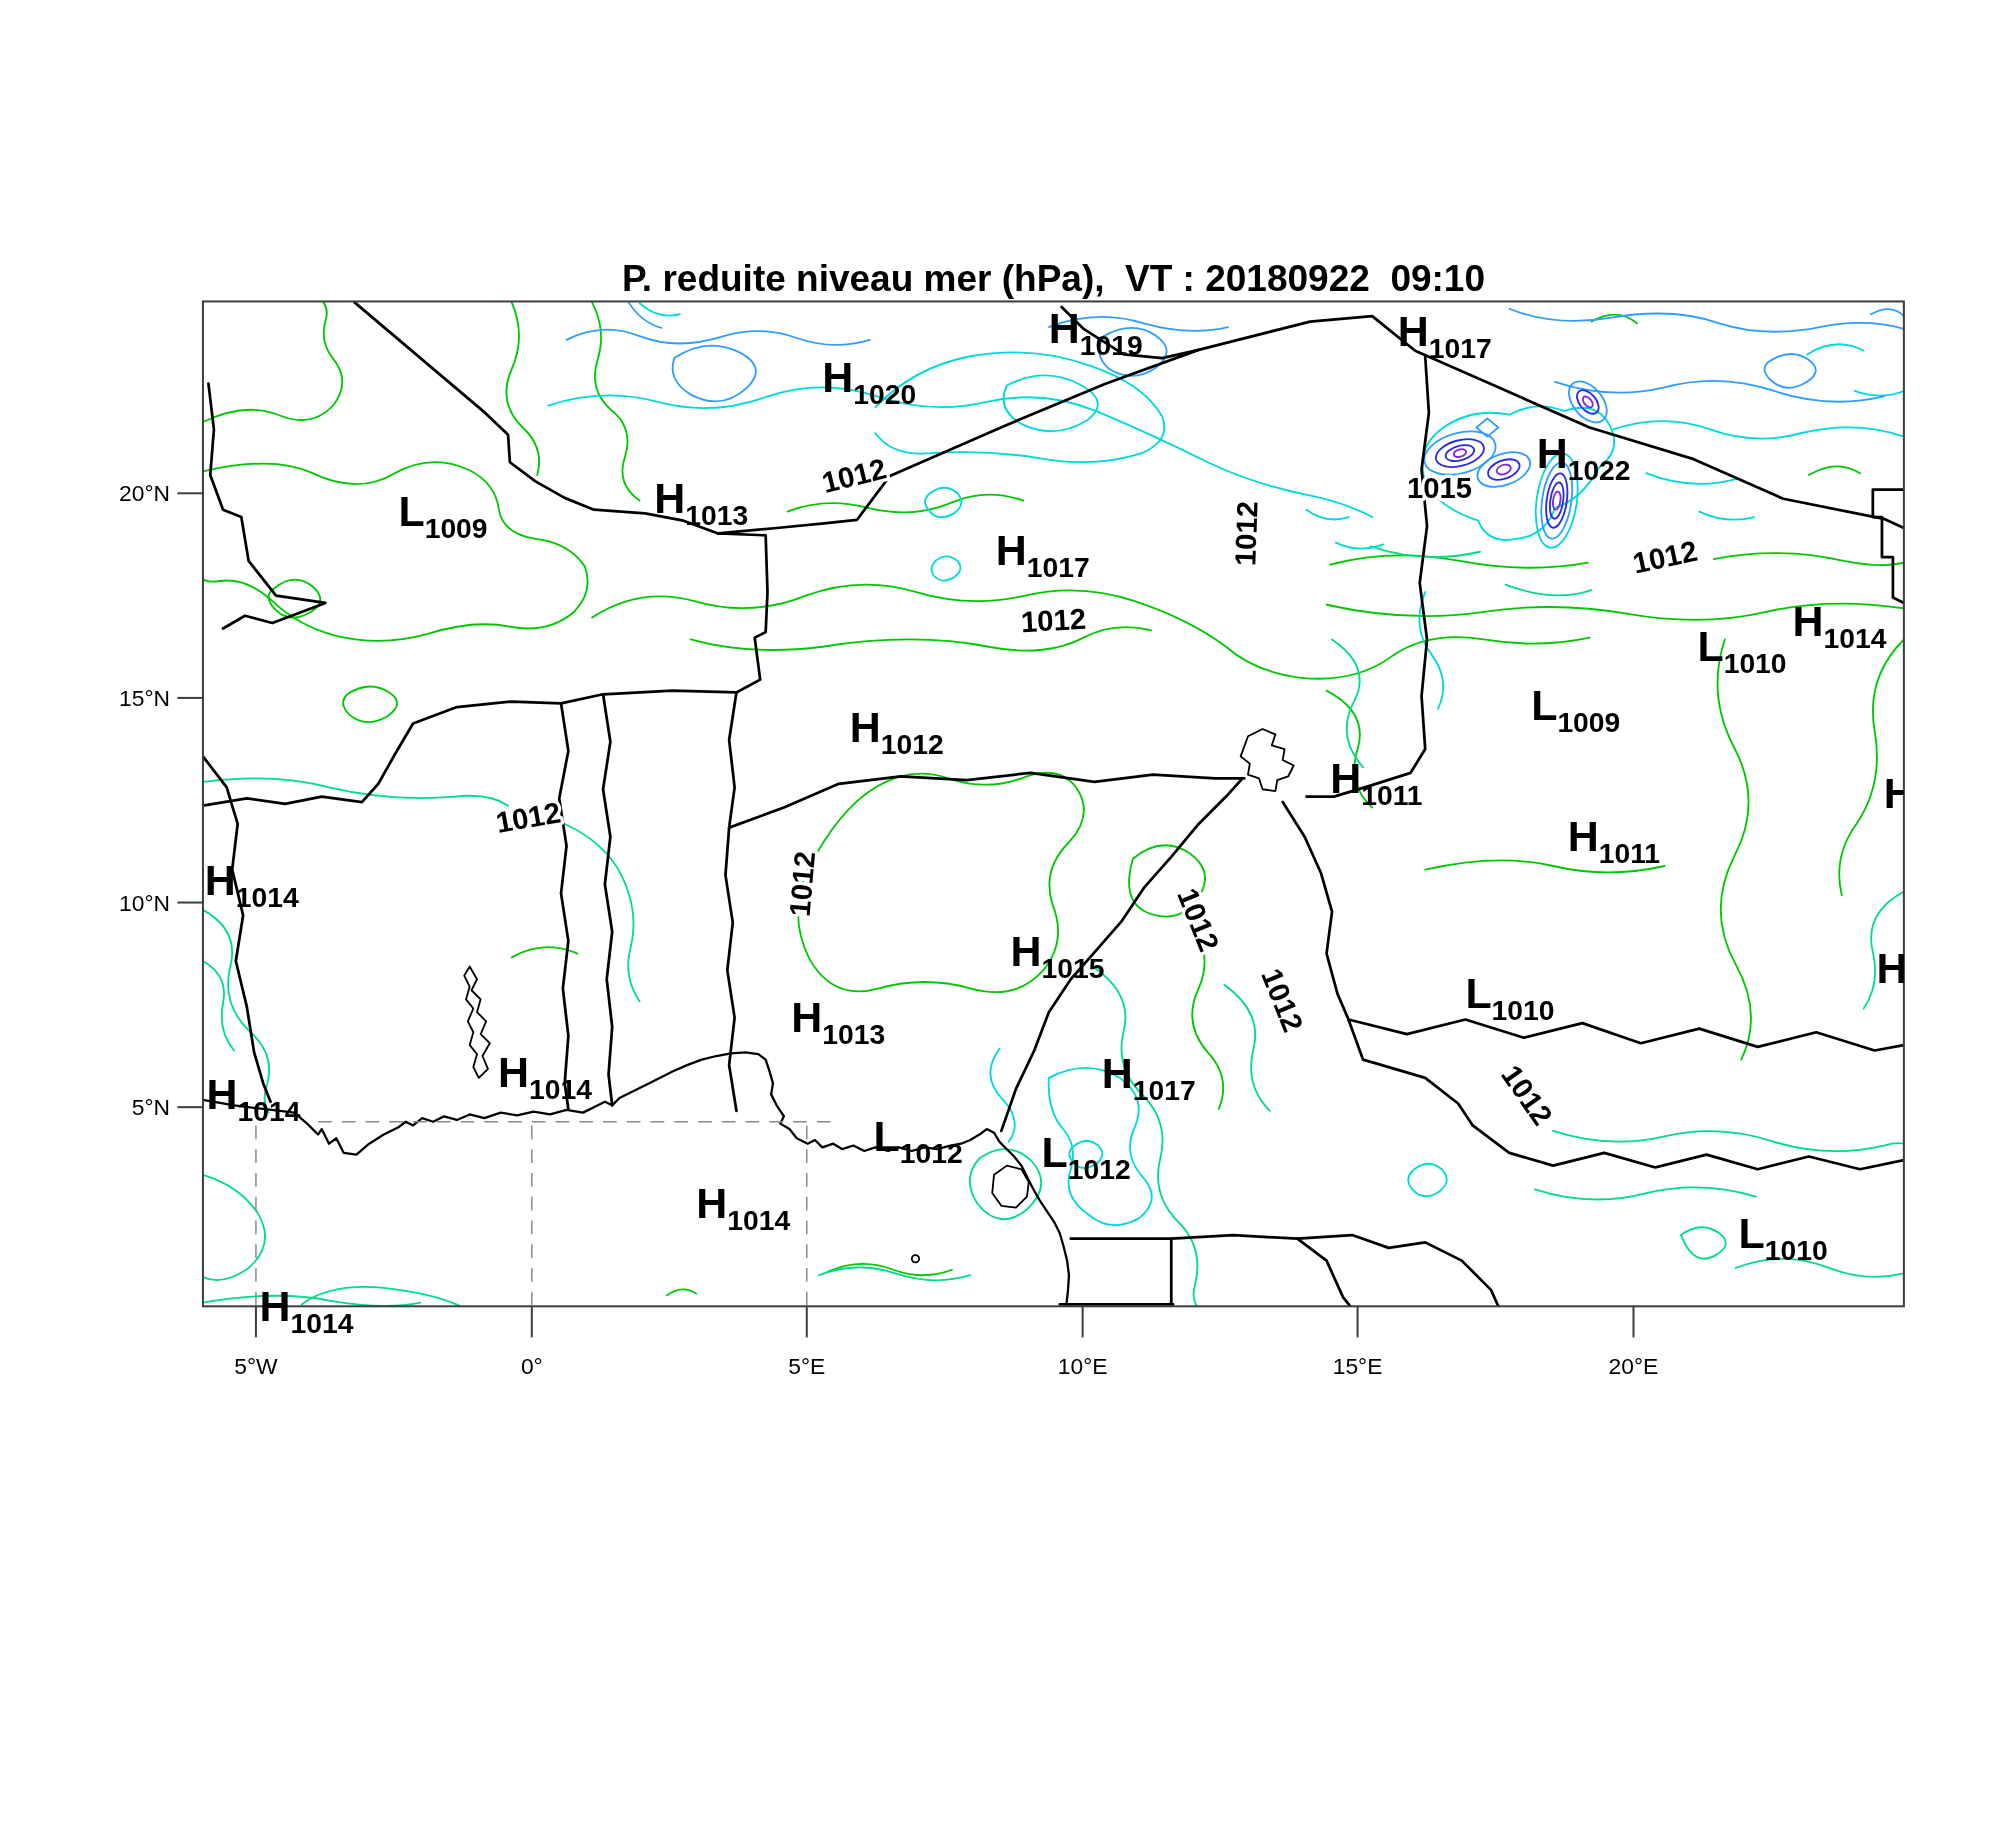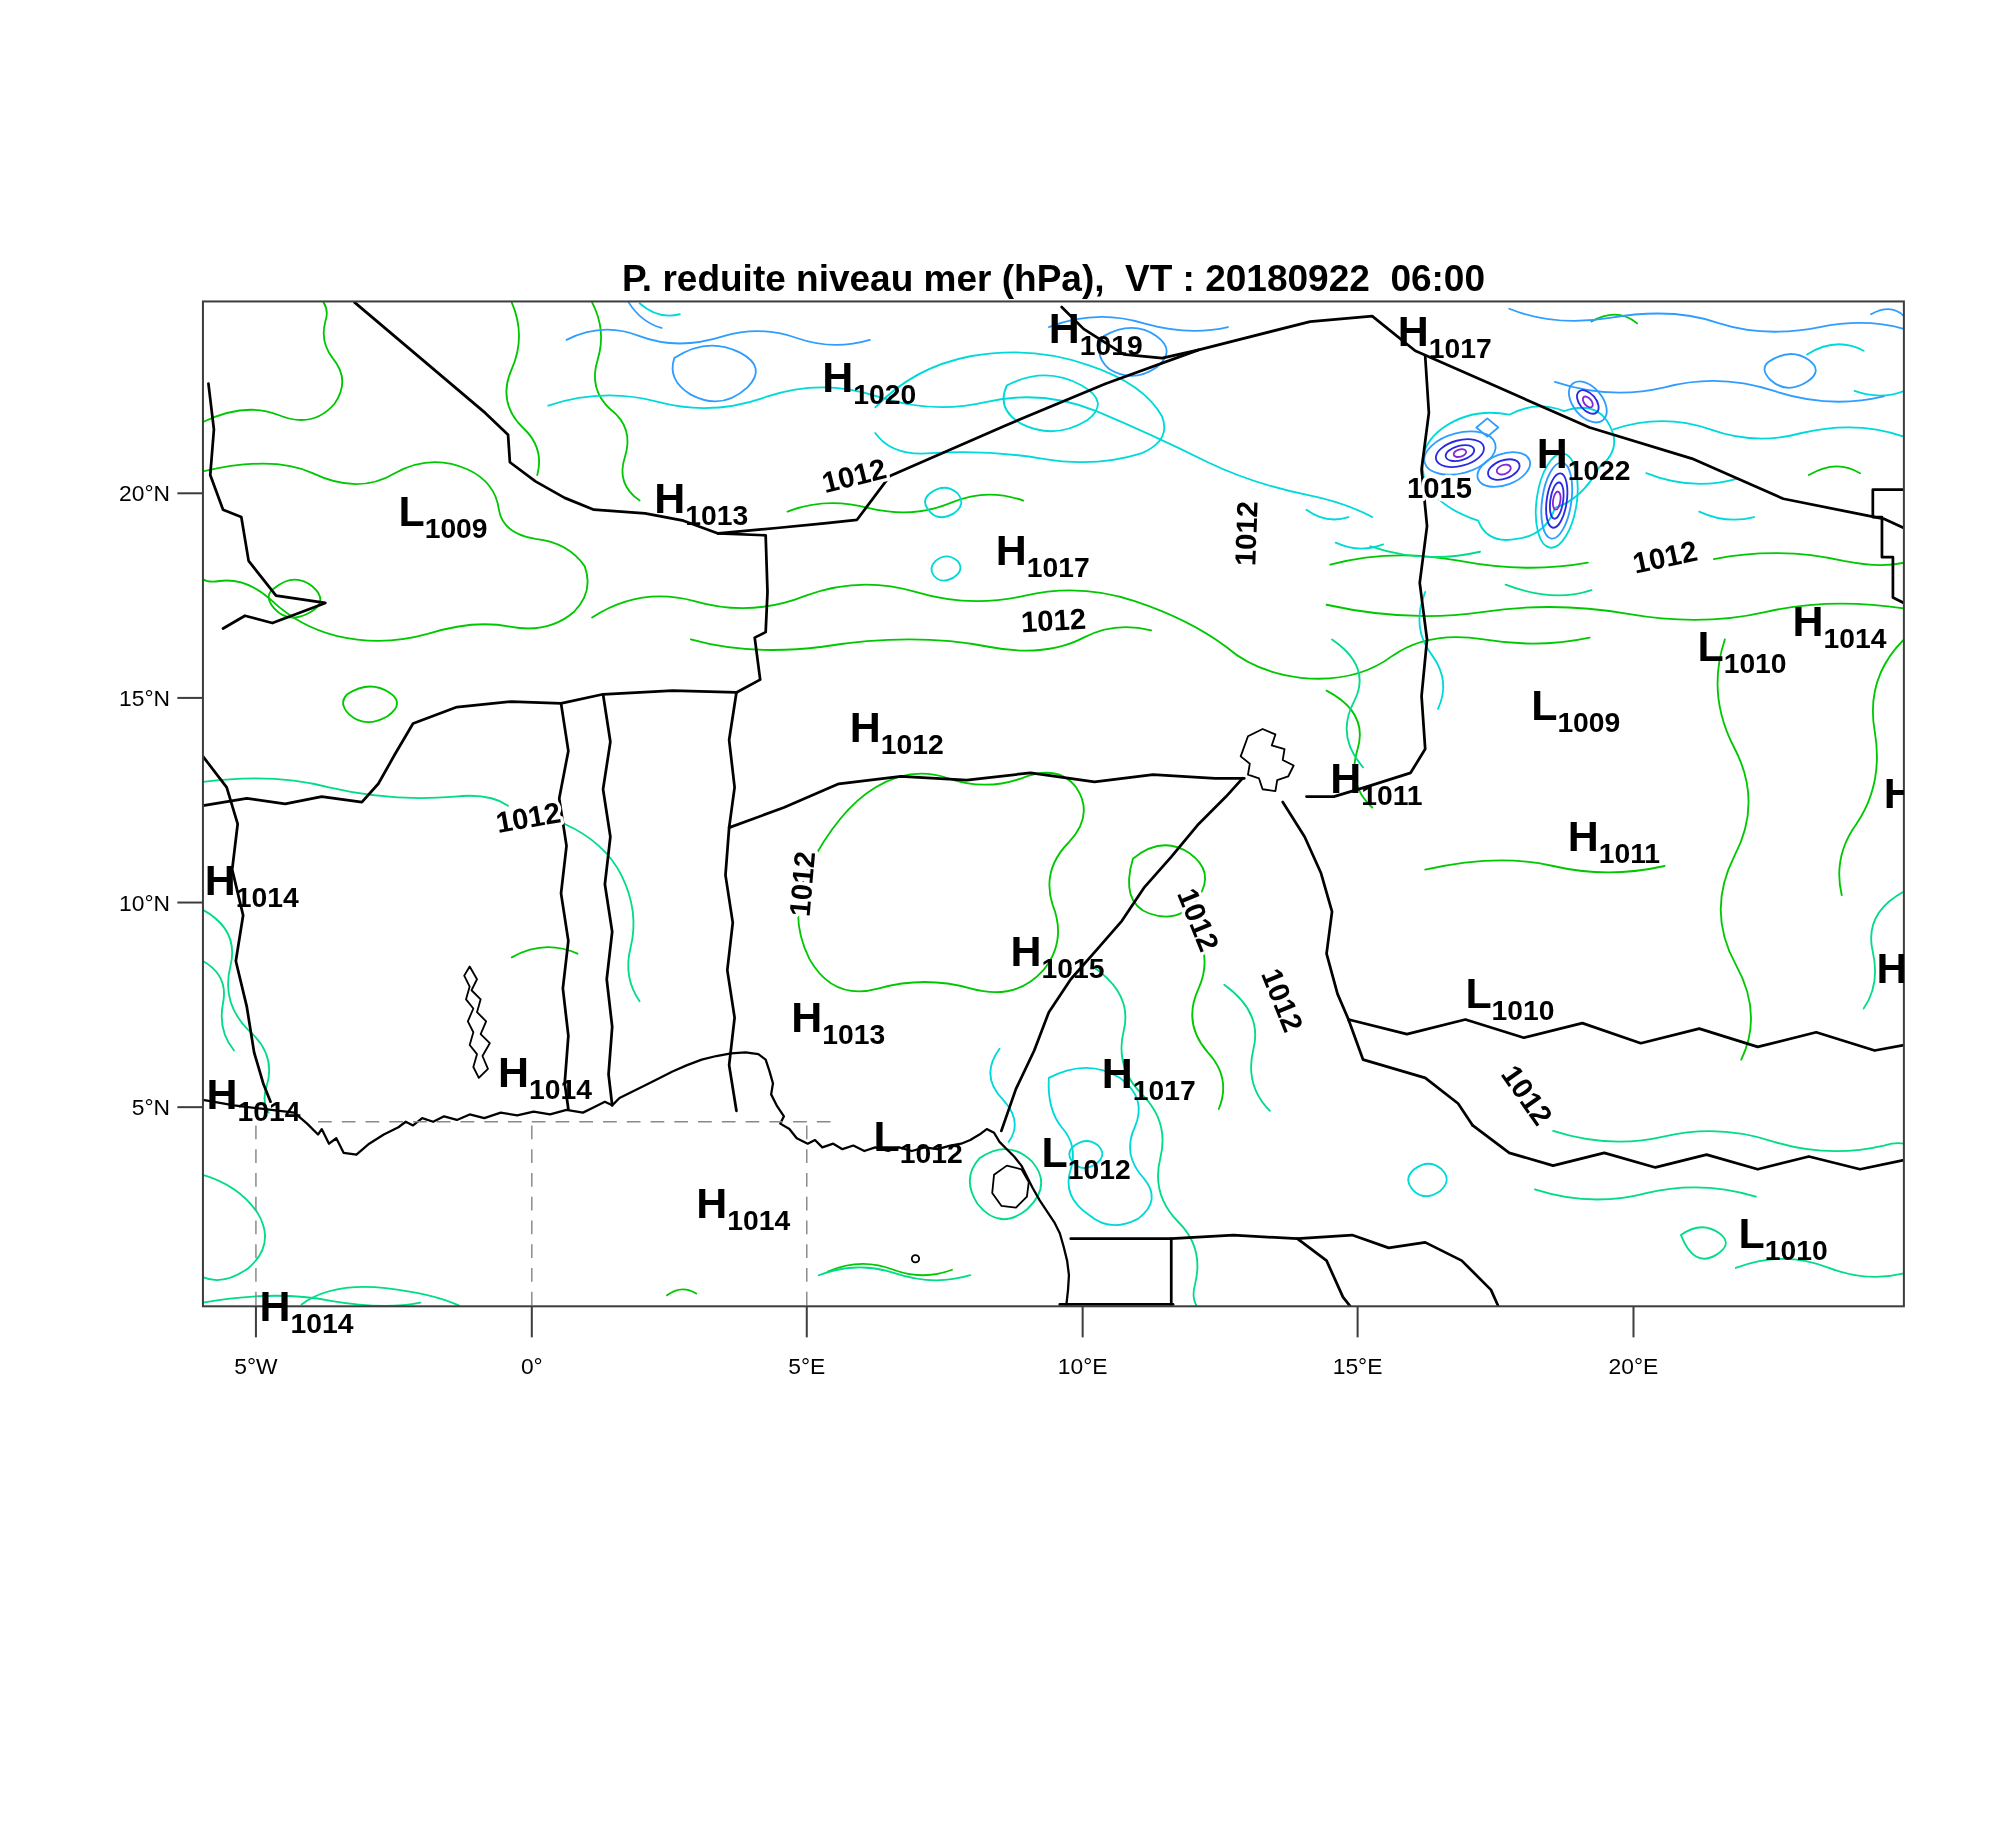--- a/index.html
+++ b/index.html
@@ -17,21 +17,21 @@
   .bdr{fill:none;stroke:#000;stroke-width:3;stroke-linejoin:round;stroke-linecap:round;}
   .cst{fill:none;stroke:#000;stroke-width:2.5;stroke-linejoin:round;stroke-linecap:round;}
   .lk{fill:none;stroke:#000;stroke-width:2;stroke-linejoin:round;}
   .dash{stroke:#888;stroke-width:1.6;stroke-dasharray:15 11;fill:none;}
   .tick{stroke:#3d3d3d;stroke-width:2.2;}
 </style>
 </head>
 <body>
 
 <div id="canvas">
-  <div id="title">P. reduite niveau mer (hPa),  VT : 20180922  06:00</div>
+  <div id="title">P. reduite niveau mer (hPa),  VT : 20180922  09:10</div>
 
   <svg width="2010" height="1827" viewBox="0 0 2200 2000">
     <defs>
       <clipPath id="mapclip">
           <rect x="222" y="330" width="1862" height="1100"></rect>
         </clipPath>
     </defs>
 
     <g clip-path="url(#mapclip)">
 

